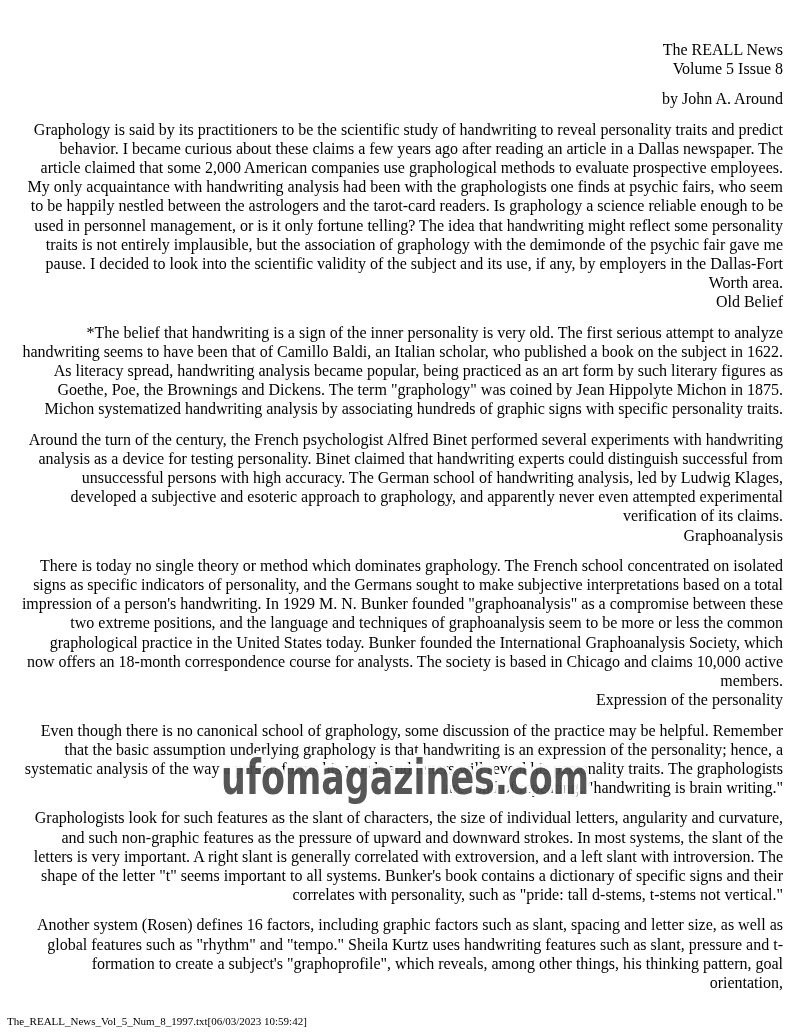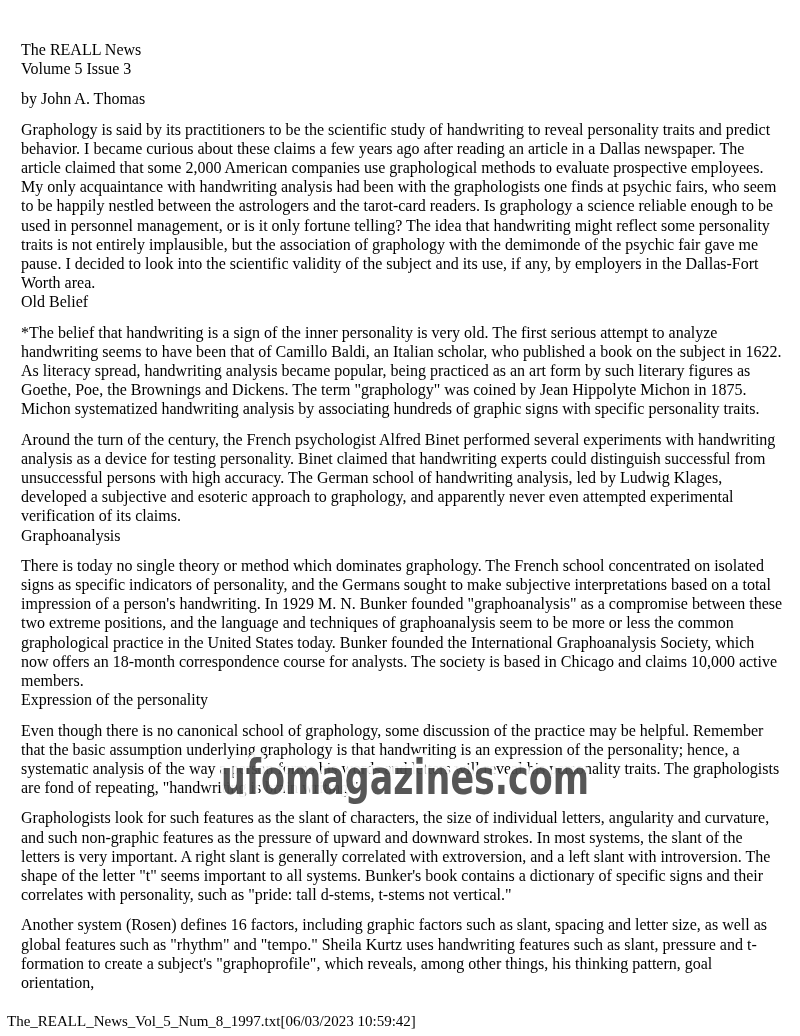--- a/index.html
+++ b/index.html
@@ -6,20 +6,21 @@
   .page {
     position: relative;
     width: 800px;
     height: 1036px;
     background: #ffffff;
     overflow: hidden;
     font-family: "Liberation Serif", serif;
     font-size: 16px;
     line-height: 19.2px;
     color: #000000;
+    text-align: right;
   }
   .content {
     position: absolute;
     left: 21px;
     top: 40px;
     width: 762px;
   }
   .content p, .content .hdr-line {
     margin: 0;
     white-space: pre-wrap;
@@ -40,38 +41,38 @@
     stroke: #ffffff;
     stroke-width: 8px;
     paint-order: stroke;
     stroke-linejoin: round;
     opacity: 0.93;
   }
   .footer-line {
     position: absolute;
     left: 7px;
     top: 1012px;
-    font-size: 15px;
+    font-size: 11px;
     white-space: pre;
   }
 </style>
 </head>
 <body>
 
 <div class="page">
 
   <div class="content">
 
     <div class="header-block">
       <div class="hdr-line">The REALL News</div>
-      <div class="hdr-line">Volume 5 Issue 3</div>
+      <div class="hdr-line">Volume 5 Issue 8</div>
     </div>
 
 
-    <p>by John A. Thomas</p>
+    <p>by John A. Around</p>
 
     <div id="paragraphs">
         <p>Graphology is said by its practitioners to be the scientific study of handwriting to reveal personality traits and predict behavior. I became curious about these claims a few years ago after reading an article in a Dallas newspaper. The article claimed that some 2,000 American companies use graphological methods to evaluate prospective employees. My only acquaintance with handwriting analysis had been with the graphologists one finds at psychic fairs, who seem to be happily nestled between the astrologers and the tarot-card readers. Is graphology a science reliable enough to be used in personnel management, or is it only fortune telling? The idea that handwriting might reflect some personality traits is not entirely implausible, but the association of graphology with the demimonde of the psychic fair gave me pause. I decided to look into the scientific validity of the subject and its use, if any, by employers in the Dallas-Fort Worth area.
 Old Belief</p>
         <p>*The belief that handwriting is a sign of the inner personality is very old. The first serious attempt to analyze handwriting seems to have been that of Camillo Baldi, an Italian scholar, who published a book on the subject in 1622. As literacy spread, handwriting analysis became popular, being practiced as an art form by such literary figures as Goethe, Poe, the Brownings and Dickens. The term "graphology" was coined by Jean Hippolyte Michon in 1875. Michon systematized handwriting analysis by associating hundreds of graphic signs with specific personality traits.</p>
         <p>Around the turn of the century, the French psychologist Alfred Binet performed several experiments with handwriting analysis as a device for testing personality. Binet claimed that handwriting experts could distinguish successful from unsuccessful persons with high accuracy. The German school of handwriting analysis, led by Ludwig Klages, developed a subjective and esoteric approach to graphology, and apparently never even attempted experimental verification of its claims.
 Graphoanalysis</p>
         <p>There is today no single theory or method which dominates graphology. The French school concentrated on isolated signs as specific indicators of personality, and the Germans sought to make subjective interpretations based on a total impression of a person's handwriting. In 1929 M. N. Bunker founded "graphoanalysis" as a compromise between these two extreme positions, and the language and techniques of graphoanalysis seem to be more or less the common graphological practice in the United States today. Bunker founded the International Graphoanalysis Society, which now offers an 18-month correspondence course for analysts. The society is based in Chicago and claims 10,000 active members.
 Expression of the personality</p>
         <p>Even though there is no canonical school of graphology, some discussion of the practice may be helpful. Remember that the basic assumption underlying graphology is that handwriting is an expression of the personality; hence, a systematic analysis of the way a person forms his words and letters will reveal his personality traits. The graphologists are fond of repeating, "handwriting is brain writing."</p>

